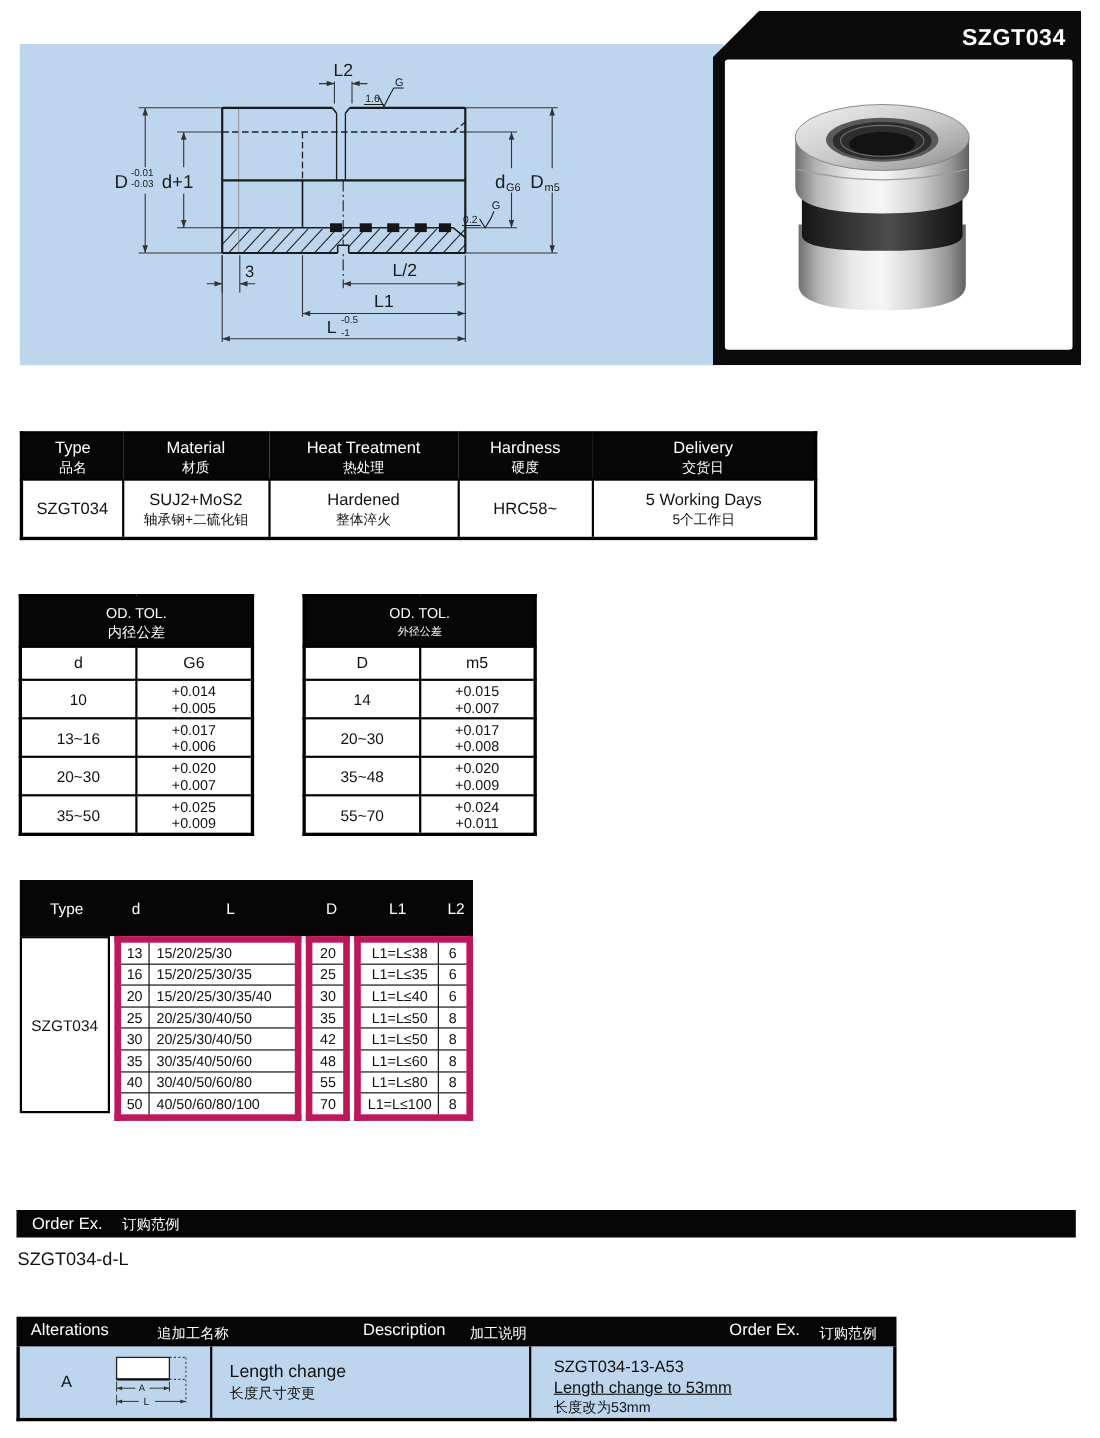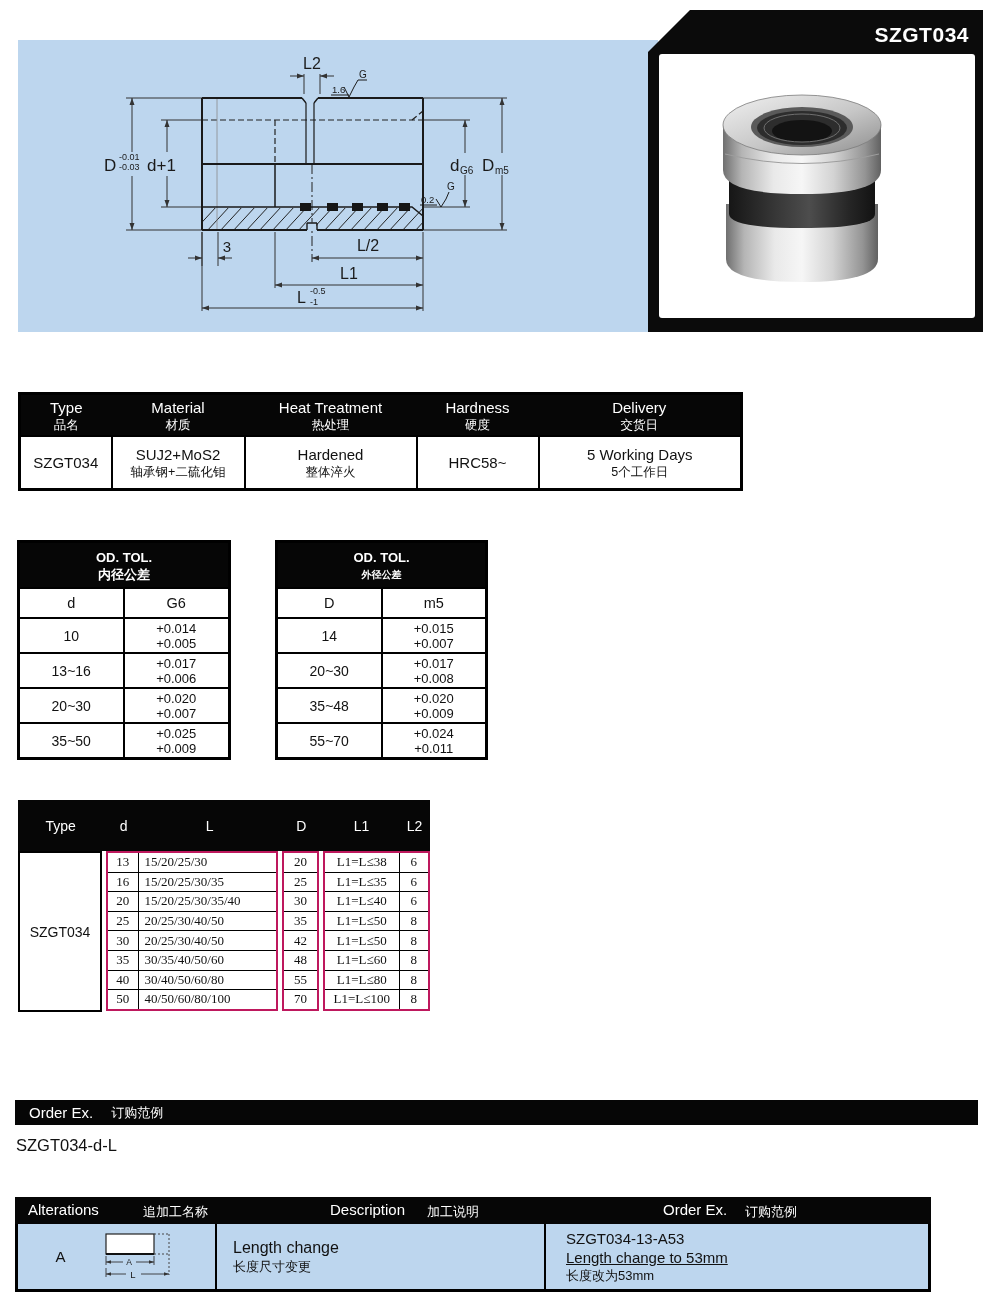--- a/index.html
+++ b/index.html
@@ -22,51 +22,51 @@
 
   
   table.spec{left:18px;top:392px;border-collapse:collapse;border:3px solid #000;table-layout:fixed;}
   table.spec th{background:#060606;color:#fff;font-weight:normal;height:40px;padding:0;}
   table.spec td{border:2px solid #000;text-align:center;height:51px;padding:0;font-size:15px;}
   .cell-zh{font-size:12.5px;line-height:16px;}
   .cell-en{font-size:15px;line-height:19px;}
 
   
   table.tol{border-collapse:collapse;border:3px solid #000;table-layout:fixed;}
-  table.tol th.blk{background:#060606;color:#fff;font-weight:bold;height:44px;padding:0;}
+  table.tol th.blk{background:#060606;color:#fff;font-weight:normal;height:44px;padding:0;}
   table.tol td{border:2px solid #000;text-align:center;padding:0;}
   td.tol-sub{height:28px;font-size:14.5px;}
   td.tol-val{height:33px;font-size:13px;line-height:15px;}
   td.tol-rng{height:33px;font-size:14px;}
 
   
   .dim-wrap{left:18px;top:800px;width:412px;}
   .dim-header{display:flex;background:#060606;color:#fff;height:51px;align-items:center;font-size:14px;}
   .dim-header span{display:inline-flex;justify-content:center;}
   .dim-body{display:flex;align-items:flex-start;}
   .gapcol{width:4px;flex:0 0 4px;}
   .type-cell{width:84px;height:161px;border:2px solid #000;display:flex;align-items:center;justify-content:center;font-size:14px;box-sizing:border-box;}
-  table.dgrid{border-collapse:collapse;border:2px solid #be185d;table-layout:fixed;font-family:Liberation Serif, serif;}
+  table.dgrid{border-collapse:collapse;border:6px solid #be185d;table-layout:fixed;}
   table.dgrid td{border:1.5px solid #000;height:18.6px;font-size:13px;text-align:center;padding:0;}
   table.dgrid td.lft{text-align:left;padding-left:6px;}
 
   
   .order-bar{left:15px;top:1100px;width:963px;height:25px;background:#060606;color:#fff;display:flex;align-items:center;}
   .order-bar .en{margin-left:14px;font-size:15px;}
   .order-bar .zh{margin-left:18px;font-size:13px;}
   .order-val{left:16px;top:1136px;font-size:16.5px;}
 
   
-  .alt-wrap{left:15px;top:1197px;width:916px;}
+  .alt-wrap{left:15px;top:1197px;width:800px;}
   .alt-header{position:relative;height:27px;background:#060606;color:#fff;}
   .alt-header span{position:absolute;top:4px;}
   .alt-body{display:flex;border:3px solid #000;border-top:none;background:#bdd6ee;box-sizing:border-box;height:68px;}
   .alt-c1{width:199px;display:flex;align-items:center;border-right:2px solid #000;box-sizing:border-box;}
   .alt-c2{width:329px;border-right:2px solid #000;box-sizing:border-box;display:flex;flex-direction:column;justify-content:center;padding-left:16px;}
-  .alt-c3{width:372px;box-sizing:border-box;display:flex;flex-direction:column;justify-content:center;padding-left:20px;}
+  .alt-c3{width:372px;box-sizing:border-box;display:flex;flex-direction:column;justify-content:flex-end;padding-left:20px;}
   .alt-code{width:85px;text-align:center;font-size:15px;}
   .alt-en{font-size:16px;line-height:20px;}
   .alt-zh{font-size:13px;line-height:18px;}
   .alt3-l1{font-size:15px;line-height:19px;}
   .alt3-l2{font-size:15px;line-height:19px;text-decoration:underline;}
   .alt3-l3{font-size:13px;line-height:18px;}
 
   svg text{font-family:"Liberation Sans","DejaVu Sans",sans-serif;fill:#1b1b1b;}
 </style>
 </head>

